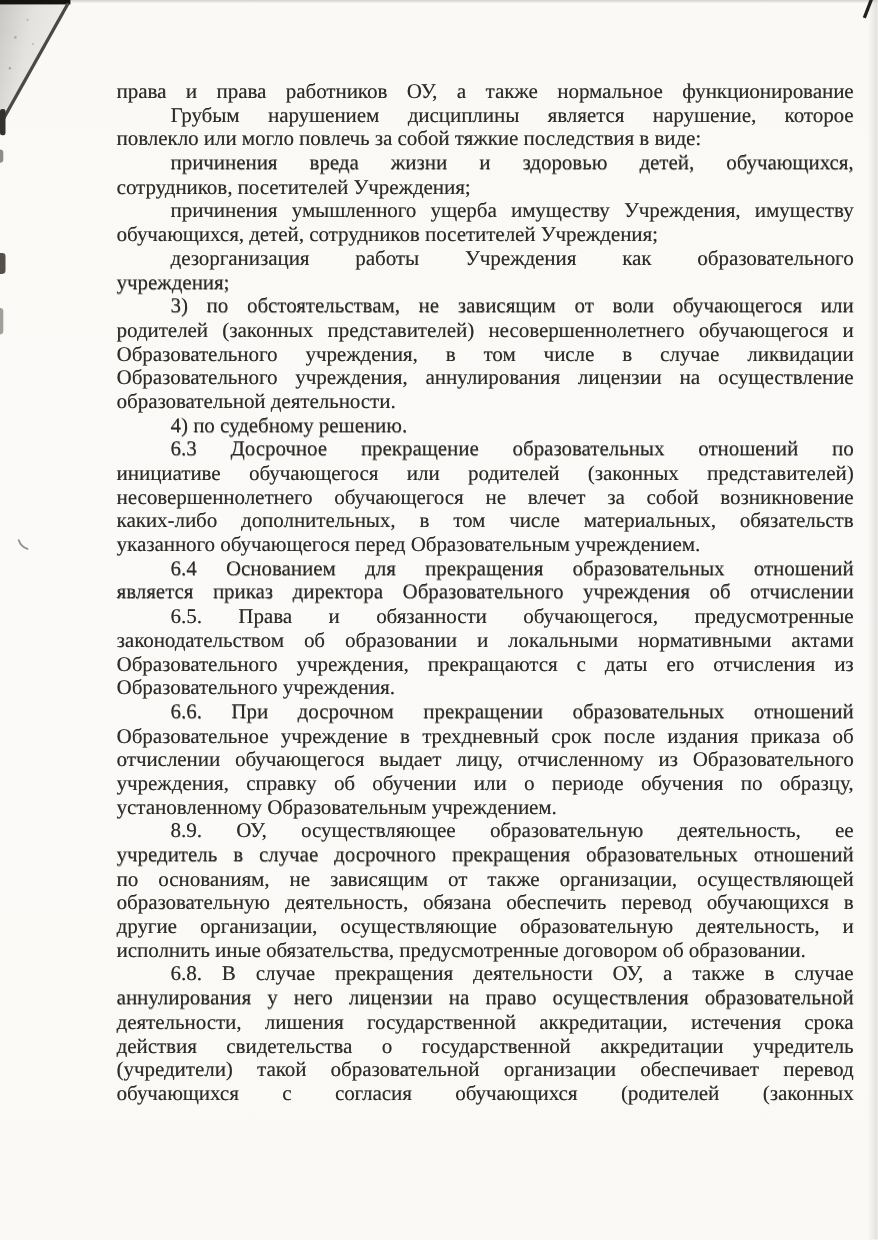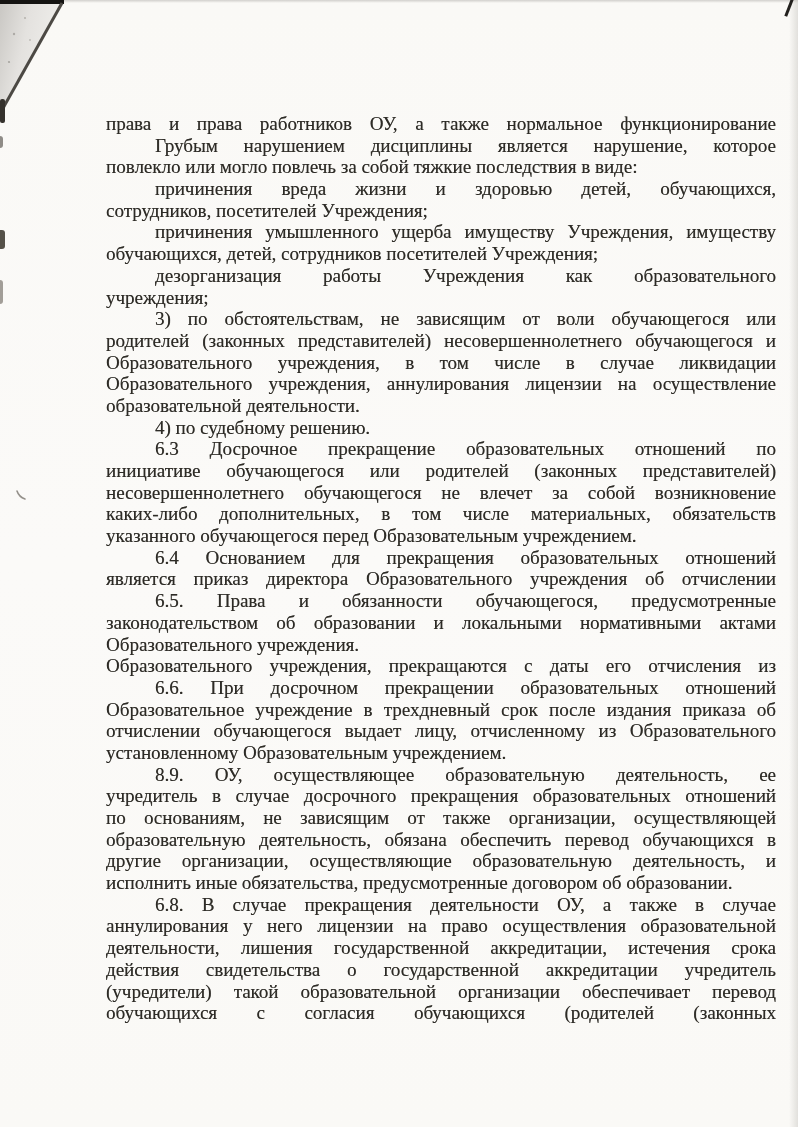--- a/index.html
+++ b/index.html
@@ -61,21 +61,20 @@
   }
   
   .text-block {
     position: absolute;
     left: 106px;
     top: 73px;
     width: 670px;
     color: #2d2b26;
     font-size: 19px;
     text-shadow: 0.25px 0.25px 0.45px rgba(45,43,38,0.55);
-    margin-top: 40px;
   }
   .para { margin: 0; }
   .line {
     height: 21.7px;
     line-height: 21.7px;
     text-align: justify;
     text-align-last: justify;
     overflow: visible;
   }
   .line.no-stretch { text-align-last: left; }
@@ -154,27 +153,28 @@
         <div class="line">каких-либо дополнительных, в том числе материальных, обязательств</div>
         <div class="line no-stretch">указанного обучающегося перед Образовательным учреждением.</div>
       </div>
       <div class="para">
         <div class="line indent">6.4 Основанием для прекращения образовательных отношений</div>
         <div class="line">является приказ директора Образовательного учреждения об отчислении</div>
       </div>
       <div class="para">
         <div class="line indent">6.5. Права и обязанности обучающегося, предусмотренные</div>
         <div class="line">законодательством об образовании и локальными нормативными актами</div>
+        <div class="line">Образовательного учреждения, прекращаются с даты его отчисления из</div>
         <div class="line no-stretch">Образовательного учреждения.</div>
-        <div class="line">Образовательного учреждения, прекращаются с даты его отчисления из</div>
       </div>
       <div class="para">
         <div class="line indent">6.6. При досрочном прекращении образовательных отношений</div>
         <div class="line">Образовательное учреждение в трехдневный срок после издания приказа об</div>
         <div class="line">отчислении обучающегося выдает лицу, отчисленному из Образовательного</div>
+        <div class="line">учреждения, справку об обучении или о периоде обучения по образцу,</div>
         <div class="line no-stretch">установленному Образовательным учреждением.</div>
       </div>
       <div class="para">
         <div class="line indent">8.9. ОУ, осуществляющее образовательную деятельность, ее</div>
         <div class="line">учредитель в случае досрочного прекращения образовательных отношений</div>
         <div class="line">по основаниям, не зависящим от также организации, осуществляющей</div>
         <div class="line">образовательную деятельность, обязана обеспечить перевод обучающихся в</div>
         <div class="line">другие организации, осуществляющие образовательную деятельность, и</div>
         <div class="line no-stretch">исполнить иные обязательства, предусмотренные договором об образовании.</div>
       </div>

